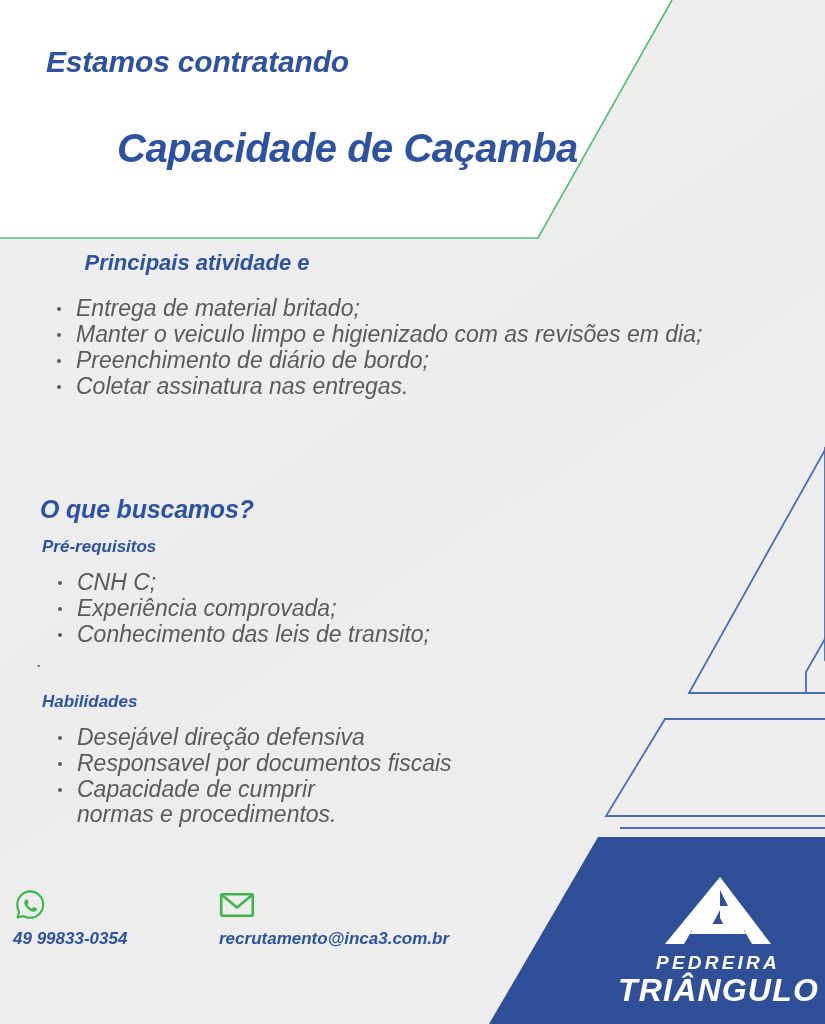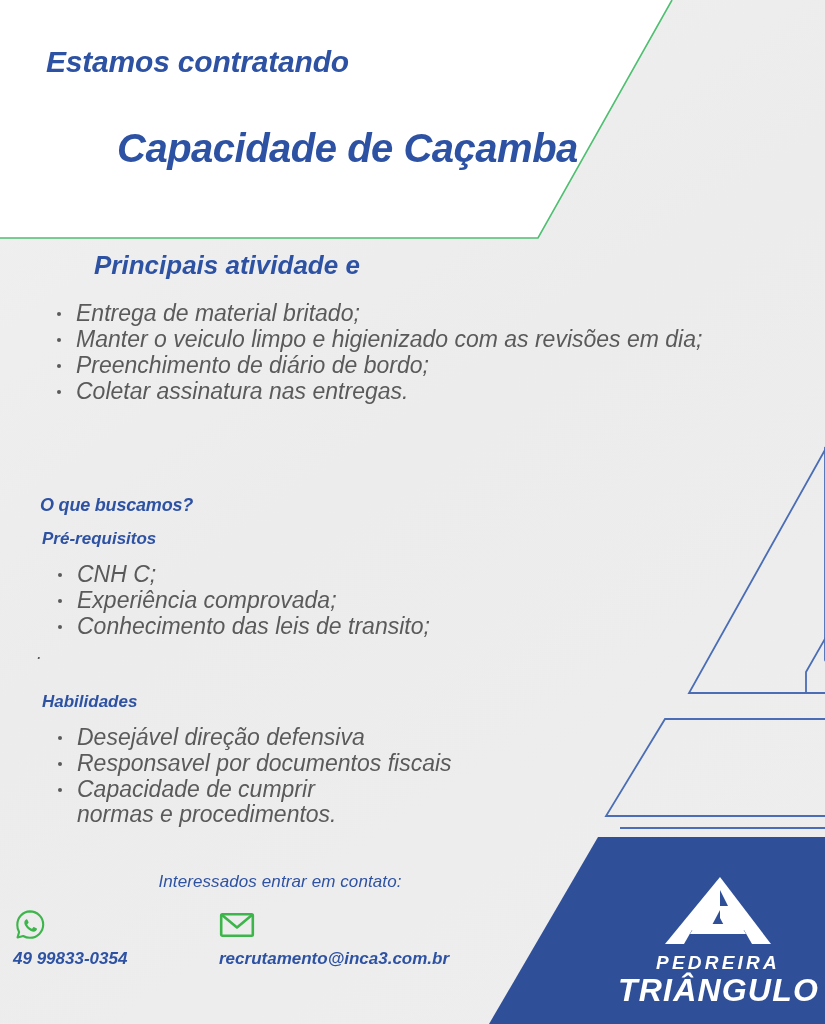--- a/index.html
+++ b/index.html
@@ -73,24 +73,24 @@
     z-index: 4;
   }
 
   .block-title {
     color: #2e52a3;
     font-weight: 700;
   }
 
   #activities-block { left: 0; top: 250px; width: 720px; }
   #activities-title {
-    font-size: 26px;
+    font-size: 22px;
     line-height: 1.18;
-    text-align: left;
-    padding-left: 94px;
+    text-align: center;
+    padding-left: 32px;
     width: 330px;
   }
   #activities-title .l2 { display: block; padding-left: 20px; }
 
   ul.bullets {
     list-style: none;
     margin: 0;
     padding: 0;
   }
   ul.bullets li {
@@ -113,21 +113,21 @@
     background: #5a5a5a;
   }
   #activities-list {
     margin-top: 20px;
     margin-left: 53px;
   }
 
   
   #search-block { left: 40px; top: 495px; width: 640px; }
   #search-heading {
-    font-size: 18px;
+    font-size: 25px;
     font-weight: 700;
     color: #2e52a3;
     margin: 0;
     letter-spacing: -0.2px;
   }
   .sub-heading {
     font-size: 17px;
     font-weight: 700;
     color: #2e52a3;
     margin: 13px 0 0 2px;
@@ -253,21 +253,20 @@
   <div class="section" id="skills-block">
     <div class="sub-heading" style="margin-top:0">Habilidades</div>
     <ul class="bullets" id="skills-list">
       <li>Desejável direção defensiva</li>
       <li>Responsavel por documentos fiscais</li>
       <li style="max-width:310px">Capacidade de cumprir normas e procedimentos.</li>
     </ul>
   </div>
 
   <div class="section" id="contact-block">
-    <div id="contact-label">Interessados entrar em contato:</div>
     <div class="contact-row">
 
       <div class="contact-item phone">
         <svg class="contact-icon" width="34" height="34" viewBox="0 0 34 34">
           <path d="M17 3.4 A13.2 13.2 0 0 1 17 29.8 A13.1 13.1 0 0 1 10.2 28
                    L4.6 29.4 L6.1 24 A13.1 13.1 0 0 1 4.3 17 A13.2 13.2 0 0 1 17 3.4 Z" fill="none" stroke="#3cb54a" stroke-width="2.1" stroke-linejoin="round"></path>
           <path d="M13.1 11.3 c0.5 -0.2 1 -0.1 1.3 0.5 l1.1 2.2 c0.2 0.5 0.1 0.9 -0.3 1.3
                    l-0.7 0.7 c-0.3 0.3 -0.3 0.6 -0.1 0.9 a9 9 0 0 0 3.9 3.7
                    c0.4 0.2 0.7 0.1 1 -0.2 l0.8 -0.9 c0.3 -0.4 0.8 -0.5 1.2 -0.3
                    l2.2 1.1 c0.5 0.3 0.6 0.8 0.4 1.3 c-0.5 1.3 -1.8 2.2 -3.2 2.1

